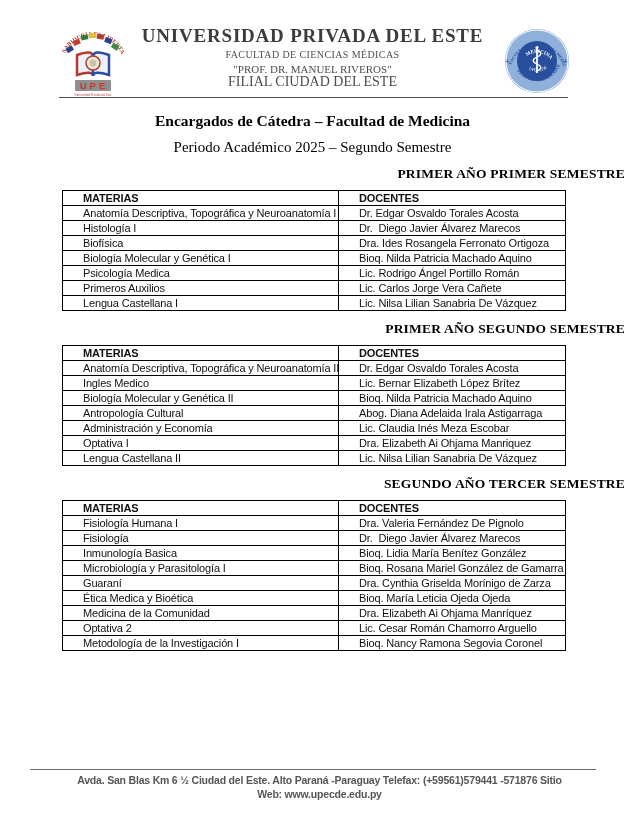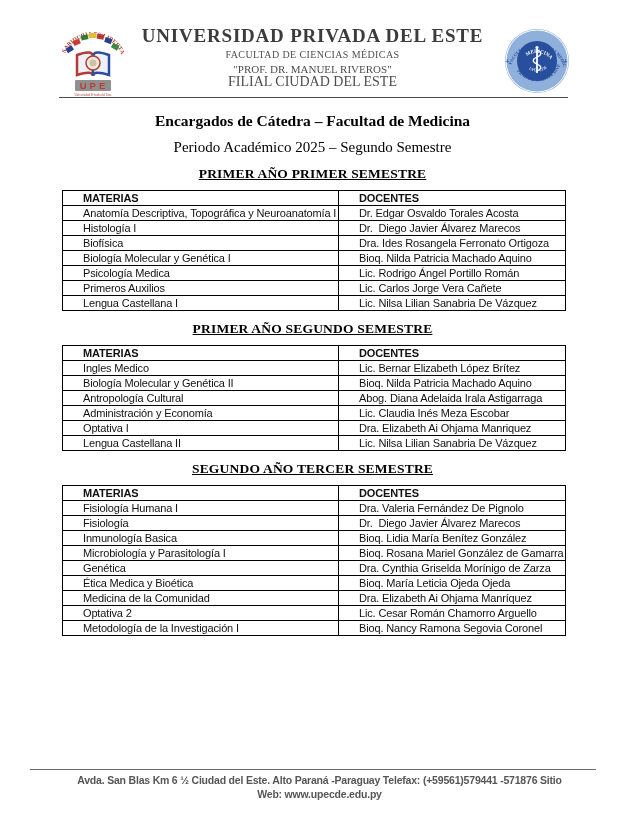--- a/index.html
+++ b/index.html
@@ -13,21 +13,21 @@
   .u-name{font-size:19px;font-weight:bold;letter-spacing:0.8px;color:#3c3c3c;line-height:22px;}
   .f-name{font-size:10px;line-height:16px;letter-spacing:0.4px;color:#4e4e4e;}
   .quote{font-size:11px;line-height:12.5px;color:#4e4e4e;}
   .filial{font-size:14px;line-height:12.5px;color:#4e4e4e;}
   .header-rule{position:absolute;left:59px;right:57px;top:97px;border-top:1.5px solid #4a4a4a;}
 
   
   .content{position:absolute;top:108px;left:0;width:625px;}
   .doc-title{text-align:center;font-size:15.5px;font-weight:bold;margin-top:4px;}
   .doc-subtitle{text-align:center;font-size:15px;margin-top:9px;}
-  .section-heading{text-align:center;font-size:13.5px;font-weight:bold;margin-top:10px;letter-spacing:0.2px;text-decoration:underline;}
+  .section-heading{text-align:right;font-size:13.5px;font-weight:bold;margin-top:10px;letter-spacing:0.2px;}
   .section-heading.later{}
 
   table.courses{border-collapse:collapse;table-layout:fixed;width:503px;margin:8px 0 0 62px;
         font-family:"Liberation Sans",sans-serif;font-size:11px;color:#111;letter-spacing:-0.15px;}
   table.courses col.c1{width:276px;}
   table.courses col.c2{width:227px;}
   table.courses th,table.courses td{border:1px solid #000;padding:0 20px;height:14px;line-height:13px;
         text-align:left;overflow:hidden;white-space:pre;}
   table.courses th{font-weight:bold;}
 
@@ -165,20 +165,24 @@
           <col class="c2">
         </colgroup>
       <thead>
           <tr>
             <th>MATERIAS</th>
             <th>DOCENTES</th>
           </tr>
         </thead>
       <tbody>
           <tr>
+            <td>Anatomía Descriptiva, Topográfica y Neuroanatomía II</td>
+            <td>Dr. Edgar Osvaldo Torales Acosta</td>
+          </tr>
+          <tr>
             <td>Ingles Medico</td>
             <td>Lic. Bernar Elizabeth López Brítez</td>
           </tr>
           <tr>
             <td>Biología Molecular y Genética II</td>
             <td>Bioq. Nilda Patricia Machado Aquino</td>
           </tr>
           <tr>
             <td>Antropología Cultural</td>
             <td>Abog. Diana Adelaida Irala Astigarraga</td>
@@ -221,21 +225,21 @@
           </tr>
           <tr>
             <td>Inmunología Basica</td>
             <td>Bioq. Lidia María Benítez González</td>
           </tr>
           <tr>
             <td>Microbiología y Parasitología I</td>
             <td>Bioq. Rosana Mariel González de Gamarra</td>
           </tr>
           <tr>
-            <td>Genética</td>
+            <td>Guaraní</td>
             <td>Dra. Cynthia Griselda Morínigo de Zarza</td>
           </tr>
           <tr>
             <td>Ética Medica y Bioética</td>
             <td>Bioq. María Leticia Ojeda Ojeda</td>
           </tr>
           <tr>
             <td>Medicina de la Comunidad</td>
             <td>Dra. Elizabeth Ai Ohjama Manríquez</td>
           </tr>

